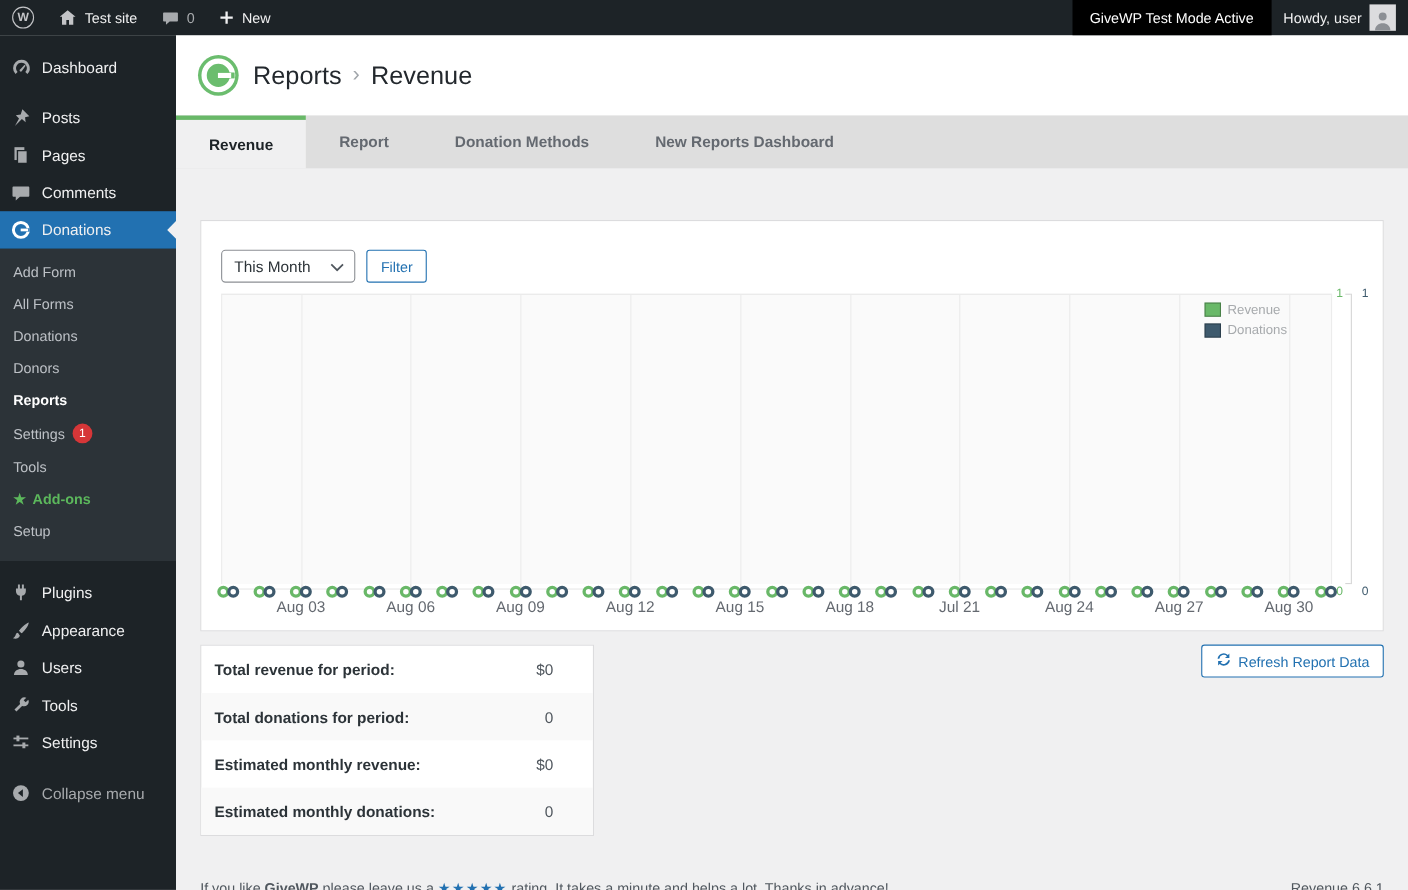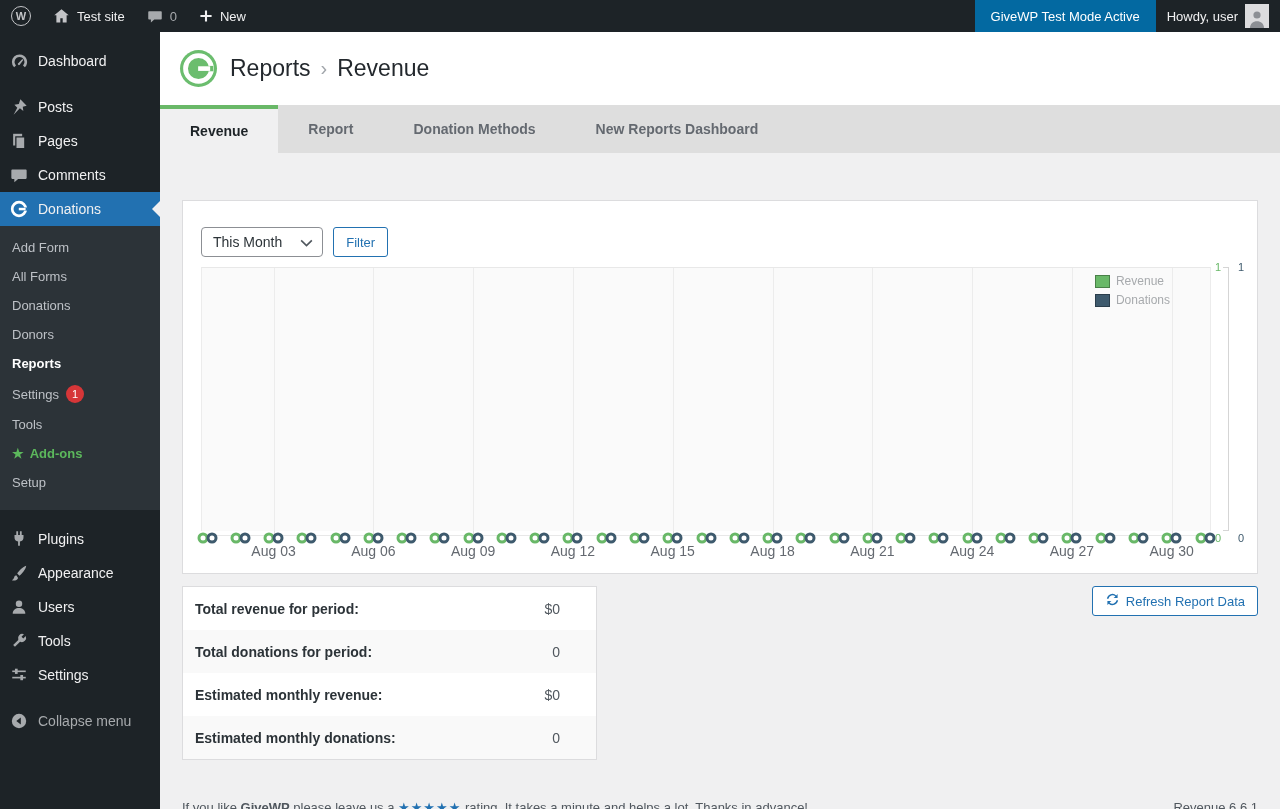--- a/index.html
+++ b/index.html
@@ -73,21 +73,21 @@
   .legend-swatch { width:15px; height:13px; border:1px solid rgba(0,0,0,.3); }
   .ax { position:absolute; font-size:11px; line-height:14px; }
   .ax.l { right:24px; } .ax.r { right:1px; }
   .ax.top { top:-7px; } .ax.bot { top:264px; }
   .axis-line { position:absolute; right:16px; top:0; height:264px; width:1px; background:#d5d5d5; }
   .axis-line::before, .axis-line::after { content:""; position:absolute; left:-5px; width:5px; height:1px; background:#d5d5d5; }
   .axis-line::before { top:0; } .axis-line::after { bottom:0; }
 
   
   .summary-wrap { display:flex; align-items:flex-start; justify-content:space-between; margin:12px 22px 0; }
-  .summary-table { width:415px; background:#fff; border:1px solid #dcdcde; }
+  .summary-table { width:358px; background:#fff; border:1px solid #dcdcde; }
   .sum-row { display:flex; justify-content:space-between; align-items:center; height:43px;
              padding:0 36px 0 12px; font-size:14px; }
   .sum-row:nth-child(even) { background:#f9f9f9; }
   .sum-label { font-weight:bold; color:#2c3338; }
   .sum-value { color:#50575e; }
 
   
   .footer { display:flex; justify-content:space-between; margin:40px 22px 0; font-size:13px; color:#50575e; }
   .footer .brand { font-weight:bold; }
   .footer .stars { color:#2271b1; letter-spacing:1px; cursor:pointer; }
@@ -117,21 +117,21 @@
   </div>
   <div class="ab-item">
     <span>
       <svg width="14" height="14" viewBox="0 0 20 20" fill="#f0f0f1">
           <path d="M8.5 2h3v6.5H18v3h-6.5V18h-3v-6.5H2v-3h6.5z"></path>
         </svg>
     </span>
     <span>New</span>
   </div>
   <div class="ab-spacer"></div>
-  <div class="ab-testmode" style="background:#0369a1;">
+  <div class="ab-testmode" style="background:#000000;">
     <span>GiveWP Test Mode Active</span>
   </div>
   <div class="ab-item">
     <span>Howdy, user</span>
     <span class="ab-avatar">
       <svg width="20" height="20" viewBox="0 0 20 20" fill="#8c8f94">
           <circle cx="10" cy="7" r="3.6"></circle>
           <path d="M3 20c0-4.4 3.2-6.8 7-6.8s7 2.4 7 6.8z"></path>
         </svg>
     </span>
@@ -340,21 +340,21 @@
           <div class="tick-stub" style="left: 370.933px;"></div>
           <span class="x-label" style="left: 370.933px;">Aug 12</span>
           <div class="gridline" style="left: 470.733px;"></div>
           <div class="tick-stub" style="left: 470.733px;"></div>
           <span class="x-label" style="left: 470.733px;">Aug 15</span>
           <div class="gridline" style="left: 570.533px;"></div>
           <div class="tick-stub" style="left: 570.533px;"></div>
           <span class="x-label" style="left: 570.533px;">Aug 18</span>
           <div class="gridline" style="left: 670.333px;"></div>
           <div class="tick-stub" style="left: 670.333px;"></div>
-          <span class="x-label" style="left: 670.333px;">Aug 21</span>
+          <span class="x-label" style="left: 670.333px;">Jul 21</span>
           <div class="gridline" style="left: 770.133px;"></div>
           <div class="tick-stub" style="left: 770.133px;"></div>
           <span class="x-label" style="left: 770.133px;">Aug 24</span>
           <div class="gridline" style="left: 869.933px;"></div>
           <div class="tick-stub" style="left: 869.933px;"></div>
           <span class="x-label" style="left: 869.933px;">Aug 27</span>
           <div class="gridline" style="left: 969.733px;"></div>
           <div class="tick-stub" style="left: 969.733px;"></div>
           <span class="x-label" style="left: 969.733px;">Aug 30</span>
           <span class="pt" style="left: 0.5px; border-color: rgb(105, 184, 104);"></span>

